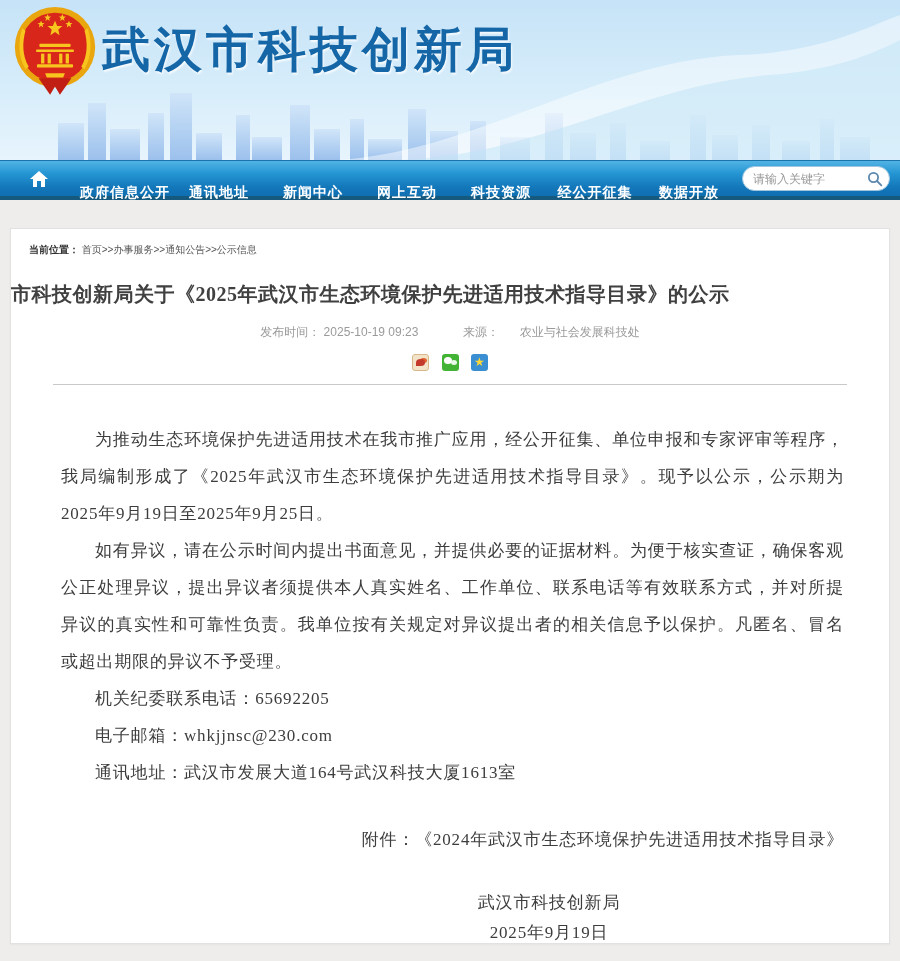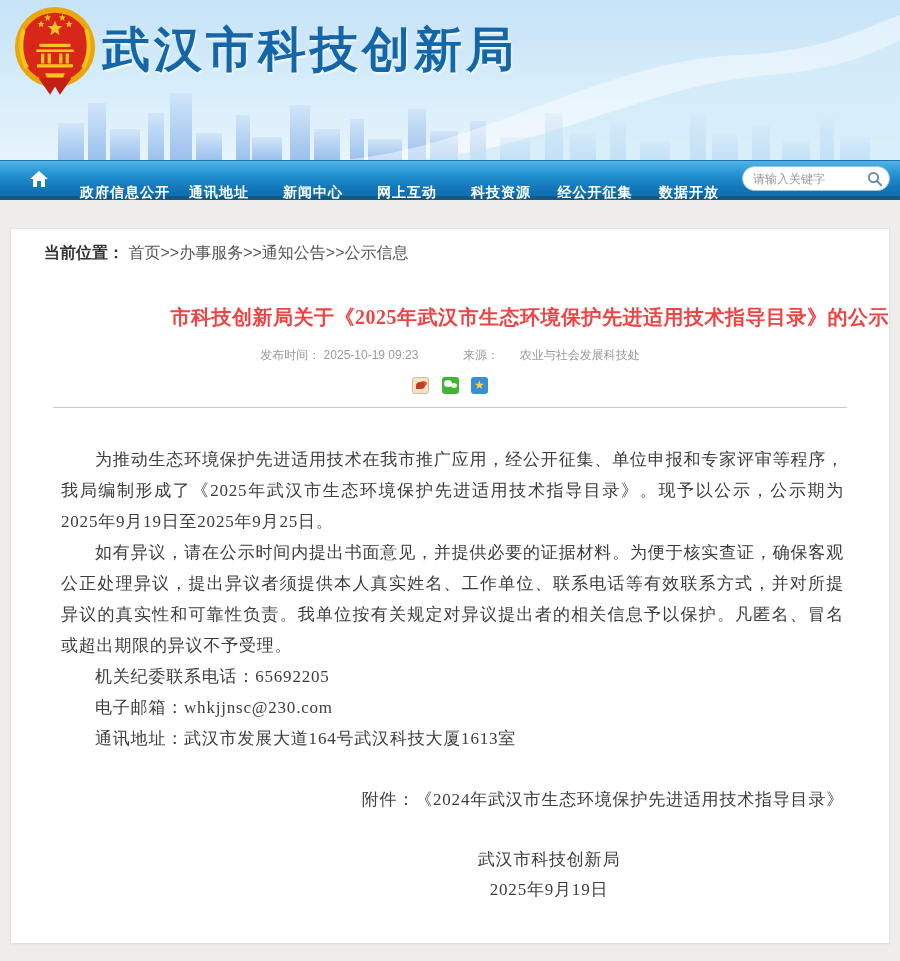--- a/index.html
+++ b/index.html
@@ -83,33 +83,33 @@
   
   .content-wrap { padding: 28px 10px 0 10px; }
   .content-box {
     background: #ffffff;
     border: 1px solid #e2e2e2;
     box-shadow: 0 1px 2px rgba(0,0,0,0.04);
     height: 716px;
     position: relative;
   }
   .breadcrumb {
-    padding: 14px 0 0 33px;
-    font-size: 16px;
+    padding: 14px 0 0 18px;
+    font-size: 10px;
     color: #555;
   }
   .bc-label { font-weight: 700; color: #333; }
   .bc-path { color: #555; cursor: pointer; }
   .article-title {
-    margin-top: 40px;
-    text-align: right;
+    margin-top: 24px;
+    text-align: left;
     font-family: "Liberation Serif", serif;
     font-size: 20px;
     font-weight: 700;
-    color: #ef4444;
+    color: #404040;
     letter-spacing: 0.5px;
   }
   .article-meta {
     margin-top: 16px;
     text-align: center;
     font-size: 12px;
     color: #9a9a9a;
   }
   .article-meta .gap { display: inline-block; width: 38px; }
   .article-meta .gap2 { display: inline-block; width: 14px; }
@@ -156,21 +156,21 @@
     border-top: 1px solid #c9c9c9;
   }
   .article-body {
     margin-top: 36px;
     padding: 0 45px 0 50px;
     font-family: "Liberation Serif", serif;
     font-size: 17px;
     color: #3d3d3d;
     letter-spacing: 0.8px;
   }
-  .article-body p { line-height: 31px; }
+  .article-body p { line-height: 37px; }
   .para { text-indent: 2em; text-align: justify; }
   .contact-line { text-indent: 2em; line-height: 30px; }
   .inline-attachment { text-indent: 2em; margin-top: 30px; text-align: right; }
   .signature {
     margin-top: 30px;
     margin-left: auto;
     margin-right: 200px;
     width: 190px;
     text-align: center;
   }

